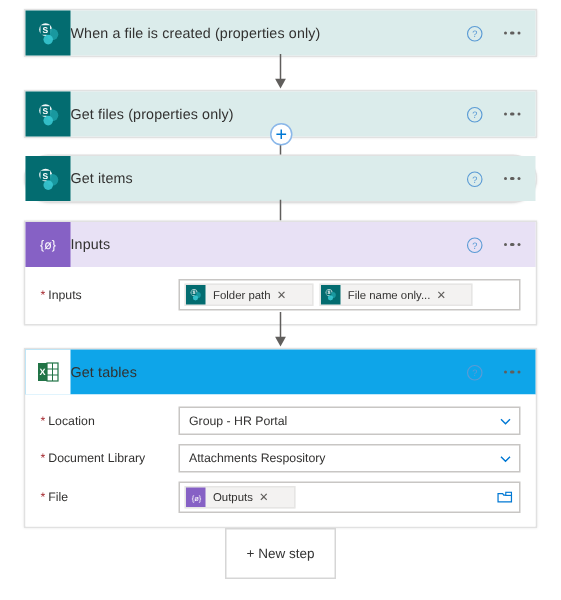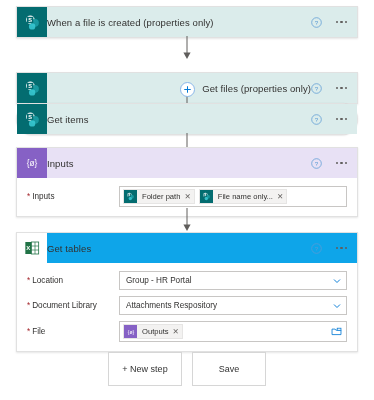--- a/index.html
+++ b/index.html
@@ -151,21 +151,21 @@
     align-items: center;
     padding: 2px 4px 2px 3px;
     gap: 4px;
   }
   .token {
     display: inline-flex;
     align-items: center;
     height: 13px;
     background: #f3f2f1;
     border: 1px solid #e6e5e4;
-    padding-right: 3px;
+    padding-right: 17px;
     max-width: 95px;
   }
   .token .tok-ico {
     width: 13px;
     height: 13px;
     flex: 0 0 13px;
     display: flex;
     align-items: center;
     justify-content: center;
   }
@@ -267,21 +267,21 @@
     </div>
   </div>
 
   <div class="connector" style="top:36px;">
     <svg width="12" height="24" viewBox="0 0 12 24">
       <line x1="6" y1="0" x2="6" y2="18" stroke="#605e5c" stroke-width="1"></line>
       <path d="M6 23 L2.4 16.5 L9.6 16.5 Z" fill="#605e5c"></path>
     </svg>
   </div>
 
-  <div class="card" style="top:72px;text-align:right;">
+  <div class="card" style="top:60px;">
     <div class="card-header sp">
       <div class="icon-tile sp">
         <svg width="17" height="17" viewBox="0 0 24 24" aria-hidden="true">
           <circle cx="9" cy="8" r="6" fill="#ffffff" opacity="0.95"></circle>
           <circle cx="15.5" cy="12.5" r="5.5" fill="#1a9ba1" opacity="0.95"></circle>
           <circle cx="11.5" cy="17.5" r="4.5" fill="#37c6d0" opacity="0.9"></circle>
           <rect x="4.2" y="4" width="9" height="9" fill="#036c70"></rect>
           <text x="8.7" y="11.3" font-family="Liberation Sans, sans-serif" font-size="8" font-weight="bold" fill="#ffffff" text-anchor="middle">S</text>
         </svg>
       </div>
@@ -486,16 +486,15 @@
             <rect x="9" y="3.2" width="5.5" height="3" fill="#ffffff" stroke="#0078d4" stroke-width="1.1"></rect>
           </svg>
         </div>
       </div>
 
     </div>
   </div>
 
   <div class="footer">
     <button class="btn">+ New step</button>
-    <button class="btn">Save</button>
   </div>
 
 </div>
 
 </body></html>

